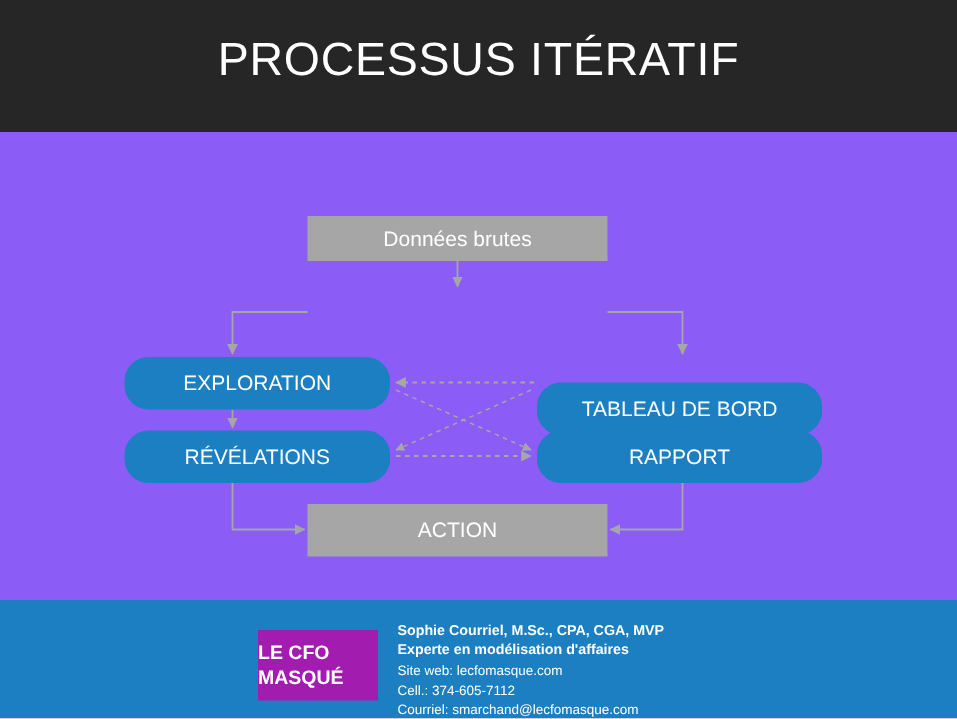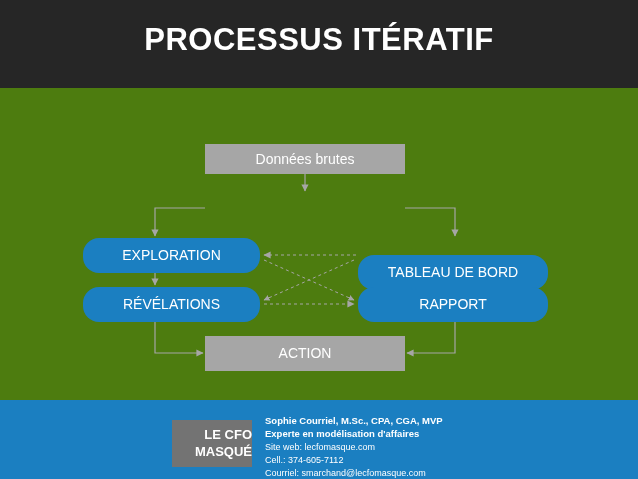--- a/index.html
+++ b/index.html
@@ -25,31 +25,31 @@
     height: 88px;
     background: #262626;
   }
   .header-title {
     position: absolute;
     left: 0; top: 22px;
     width: 638px;
     text-align: center;
     color: #ffffff;
     font-size: 31px;
-    font-weight: bold;
+    font-weight: normal;
     letter-spacing: 0.5px;
     font-family: "Liberation Sans", sans-serif;
   }
   
   .diagram {
     position: absolute;
     left: 0; top: 88px;
     width: 638px;
     height: 344px;
-    background: #4d7c0f;
+    background: #8b5cf6;
   }
   .box {
     position: absolute;
     display: flex;
     align-items: center;
     justify-content: center;
     color: #ffffff;
     font-size: 14px;
     box-sizing: border-box;
     text-align: center;
@@ -77,24 +77,24 @@
     position: absolute;
     left: 0; top: 400px;
     width: 638px;
     height: 79px;
     background: #1b7fc1;
   }
   .logo {
     position: absolute;
     left: 172px; top: 20px;
     width: 80px; height: 47px;
-    background: #737373;
+    background: #a21caf;
     display: flex;
     flex-direction: column;
-    align-items: flex-end;
+    align-items: flex-start;
     justify-content: center;
     color: #ffffff;
     font-weight: bold;
     font-size: 13px;
     line-height: 1.25;
   }
   .footer-text {
     position: absolute;
     left: 265px; top: 14px;
     color: #ffffff;

